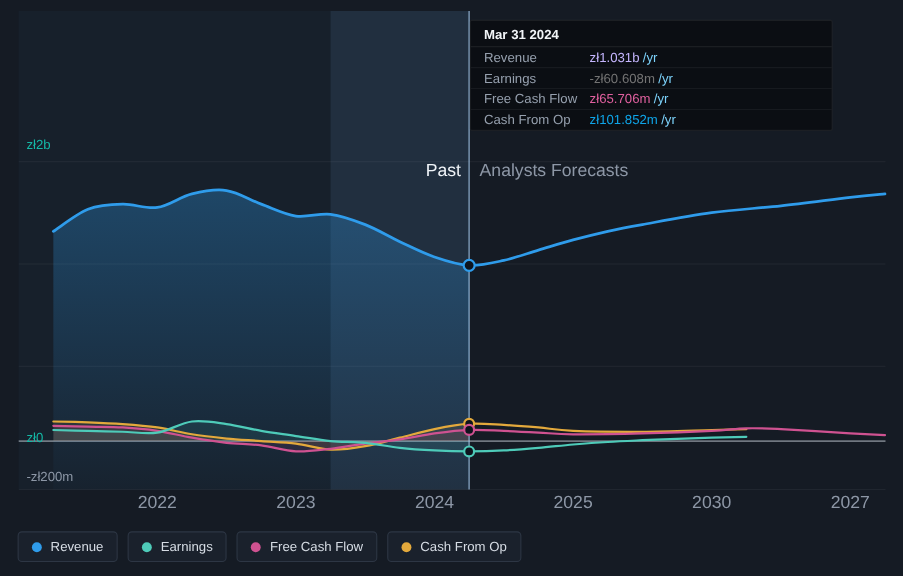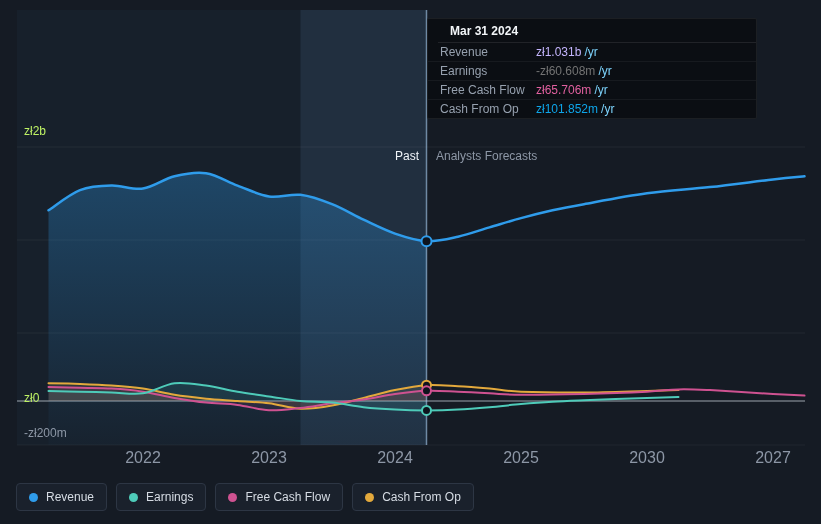--- a/index.html
+++ b/index.html
@@ -1,28 +1,28 @@
 <!DOCTYPE html>
 <html><head>
 <meta charset="utf-8">
 <style>
   html,body{margin:0;padding:0;}
   body{width:821px;height:524px;background:#151b24;position:relative;overflow:hidden;
        font-family:"Liberation Sans","DejaVu Sans",sans-serif;}
   #chart{position:absolute;left:0;top:0;display:block;}
-  .axis-label{position:absolute;font-size:12px;color:#bef264;line-height:14px;}
+  .axis-label{position:absolute;font-size:12px;color:#14b8a6;line-height:14px;}
   .axis-label.dim{color:#8d97a6;}
-  .zone-label{position:absolute;top:149px;font-size:12px;line-height:14px;}
+  .zone-label{position:absolute;top:149px;font-size:16px;line-height:14px;}
   #past-label{left:0;width:419px;text-align:right;color:#f0f4f8;font-weight:500;}
   #forecast-label{left:436px;color:#8d97a6;}
   .x-tick{position:absolute;top:449px;transform:translateX(-50%);font-size:16px;color:#8d97a6;}
   #tooltip{position:absolute;left:427px;top:18px;width:330px;background:#0b0e13;
            border:1px solid rgba(255,255,255,.07);border-radius:2px;z-index:5;box-sizing:border-box;}
   .tt-header{padding:5px 12px 4px;font-size:12px;font-weight:bold;color:#f2f5f8;
-             border-bottom:1px solid rgba(255,255,255,.09);margin-left:10px;}
+             border-bottom:1px solid rgba(255,255,255,.09);}
   .tt-row{display:flex;align-items:center;padding:2px 12px;font-size:12px;
           border-top:1px solid rgba(255,255,255,.05);}
   #tt-rows .tt-row:first-child{border-top:none;}
   .tt-label{width:96px;color:#96a0ae;flex:none;}
   .tt-suffix{color:#7dd3fc;margin-left:3px;}
   #legend{position:absolute;left:16px;top:483px;display:flex;gap:9px;}
   .legend-pill{display:flex;align-items:center;gap:8px;height:26px;padding:0 12px;background:#1a212c;
                border:1px solid #2d3644;border-radius:4px;font-size:12px;color:#d6dce4;cursor:pointer;}
   .legend-dot{width:9px;height:9px;border-radius:50%;flex:none;}
 </style>

